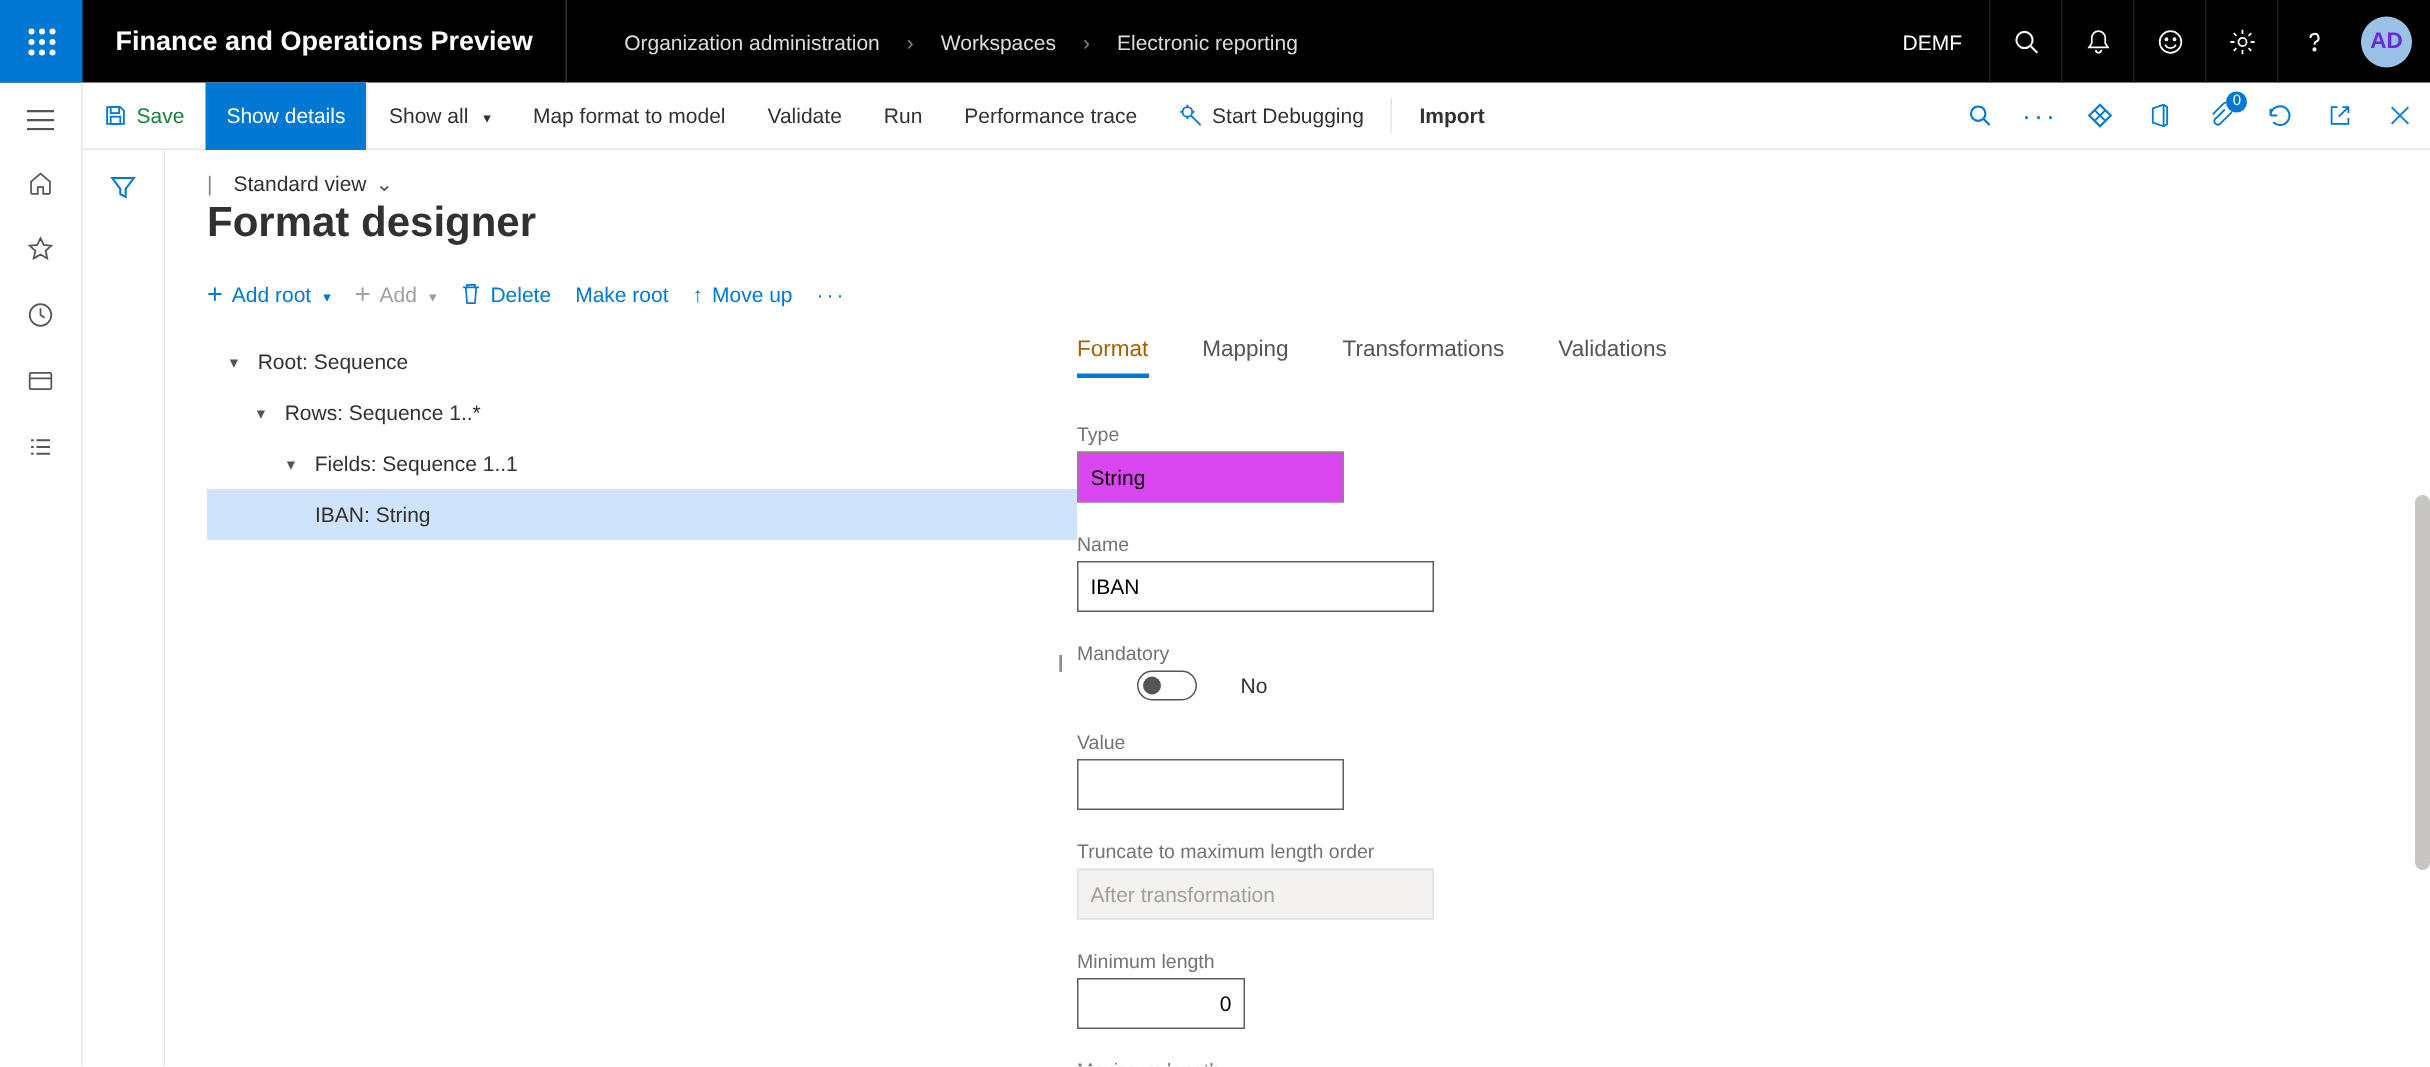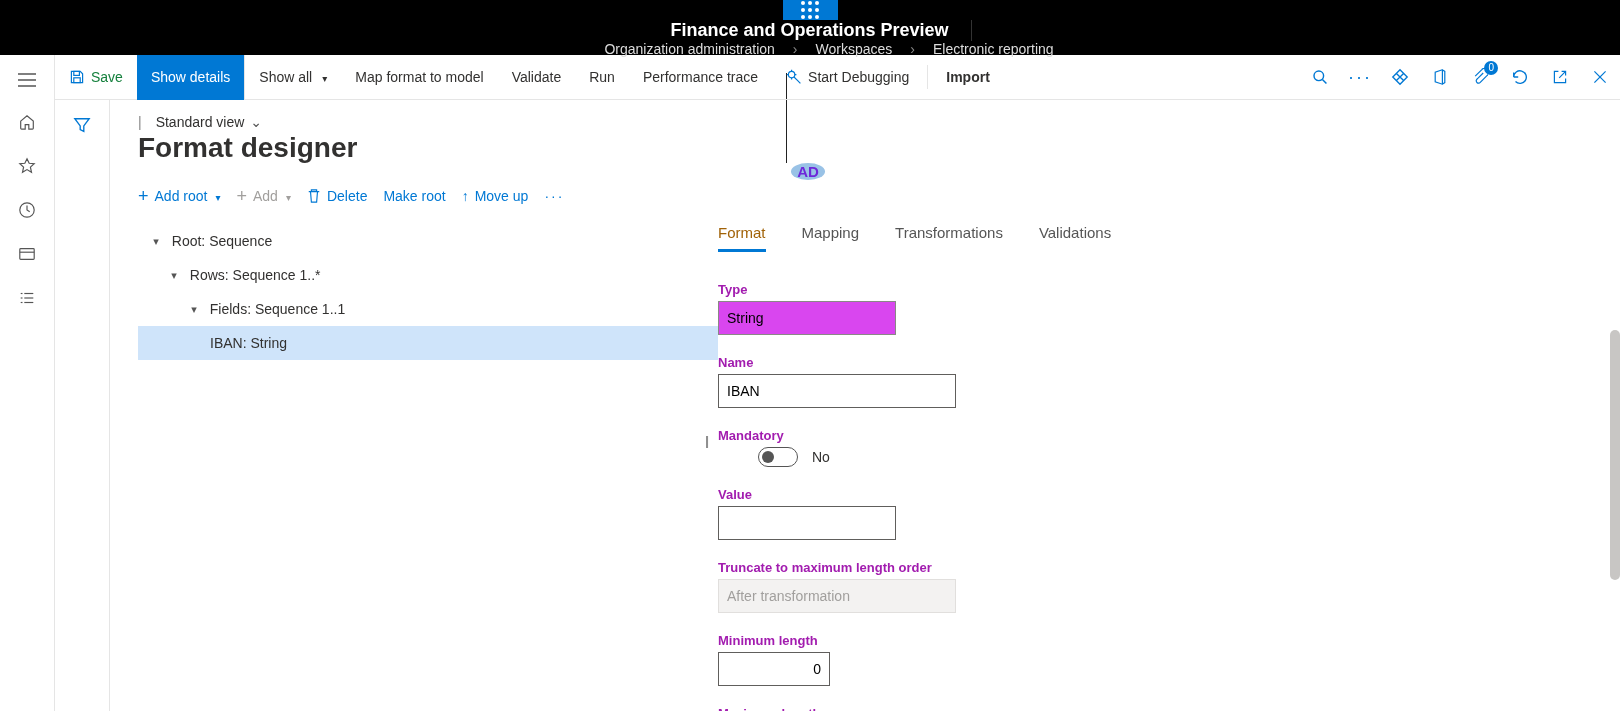--- a/index.html
+++ b/index.html
@@ -1,19 +1,19 @@
 <!DOCTYPE html>
 <html><head>
 <meta charset="utf-8">
 <style>
   * { box-sizing: border-box; margin: 0; padding: 0; font-family: "Segoe UI", Arial, sans-serif; }
   body { width: 1620px; height: 711px; overflow: hidden; background: #fff; color: #323130; font-size: 14px; }
 
   
-  .topbar { height: 55px; background: #000; color: #fff; display: flex; align-items: center; flex-direction: column; }
+  .topbar { height: 55px; background: #000; color: #fff; display: flex; align-items: center; }
   .waffle { width: 55px; height: 55px; background: #0078d4; display: flex; align-items: center; justify-content: center; cursor: pointer; }
   .waffle svg { width: 20px; height: 20px; }
   .app-title { font-size: 18px; font-weight: 600; padding: 0 22px; border-right: 1px solid #333; height: 100%; display: flex; align-items: center; }
   .breadcrumbs { display: flex; align-items: center; gap: 18px; padding-left: 38px; font-size: 14px; color: #ddd; flex: 1; }
   .bc-sep { color: #888; }
   .demf { font-size: 14px; color: #fff; padding: 0 18px; }
   .topicon { width: 48px; height: 55px; display: flex; align-items: center; justify-content: center; cursor: pointer; color: #fff; border-left: 1px solid #222; }
   .avatar { width: 34px; height: 34px; border-radius: 50%; background: #99c2e6; color: #6d28d9; display: flex; align-items: center; justify-content: center; font-size: 15px; font-weight: 600; margin: 0 12px 0 8px; }
 
   
@@ -62,29 +62,29 @@
   .ind2 { padding-left: 28px; }
   .ind3 { padding-left: 48px; }
   .ind4 { padding-left: 72px; }
 
   .rightpane { flex: 1; padding-left: 0px; position: relative; }
   .rtabs { display: flex; gap: 36px; margin-bottom: 30px; }
   .rtab { font-size: 15px; color: #555; cursor: pointer; padding-bottom: 8px; }
   .rtab.active { color: #a16207; border-bottom: 3px solid #0078d4; font-weight: 400; }
 
   .field { margin-bottom: 20px; }
-  .flabel { font-size: 13px; color: #a21caf; margin-bottom: 4px; display: block; font-weight: bold; }
+  .flabel { font-size: 13px; color: #737373; margin-bottom: 4px; display: block; }
   .finput { border: 1px solid #605e5c; height: 34px; font-size: 14px; padding: 0 8px; background: #fff; }
   .finput.num { width: 112px; text-align: right; }
   .finput.w178 { width: 178px; background: #d946ef; border: 1px solid #8a8886; }
   .finput.w238 { width: 238px; }
   .finput.w178ro { width: 178px; }
   .finput.disabled { background: #f3f2f1; border: 1px solid #e1dfdd; color: #a19f9d; }
 
-  .toggle { display: flex; align-items: center; gap: 14px; padding-left: 40px; }
+  .toggle { display: flex; align-items: center; gap: 29px; padding-left: 40px; }
   .switch { width: 40px; height: 20px; border: 1px solid #555; border-radius: 10px; position: relative; cursor: pointer; }
   .switch .knob { width: 12px; height: 12px; background: #555; border-radius: 50%; position: absolute; left: 3px; top: 3px; }
 
   .splitter { position: absolute; left: -12px; top: 210px; color: #888; cursor: col-resize; font-size: 12px; letter-spacing: -4px; }
 
   .scrollbar { position: absolute; right: 0; top: 230px; width: 10px; height: 250px; background: #c8c6c4; border-radius: 5px; }
 
   svg { display: block; }
 </style>
 </head>

